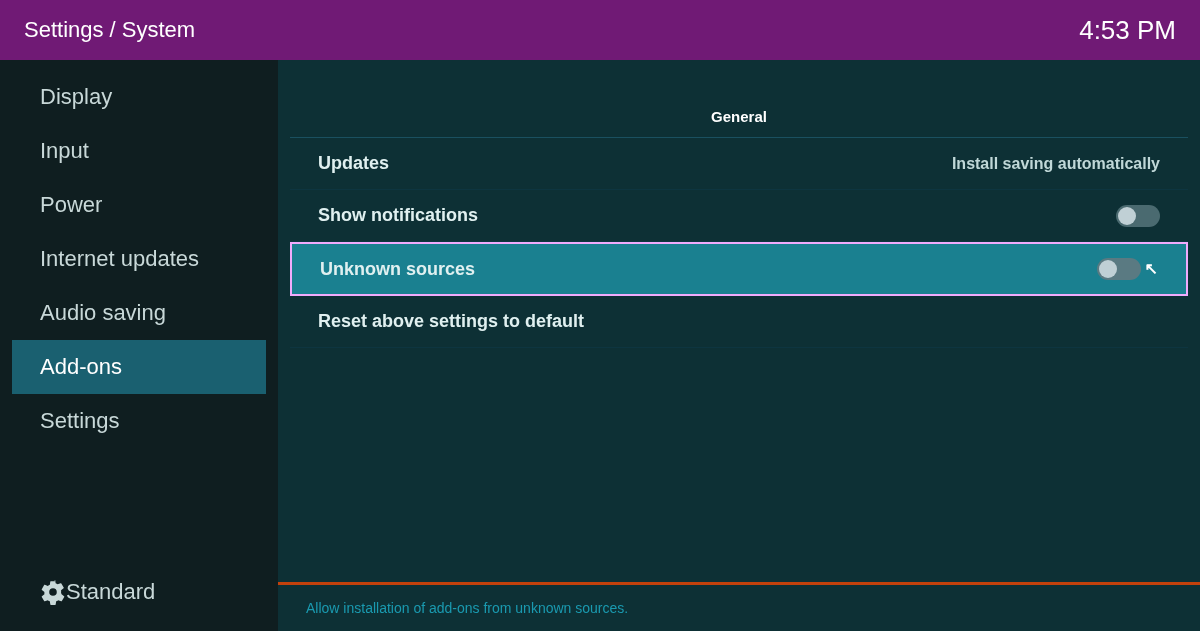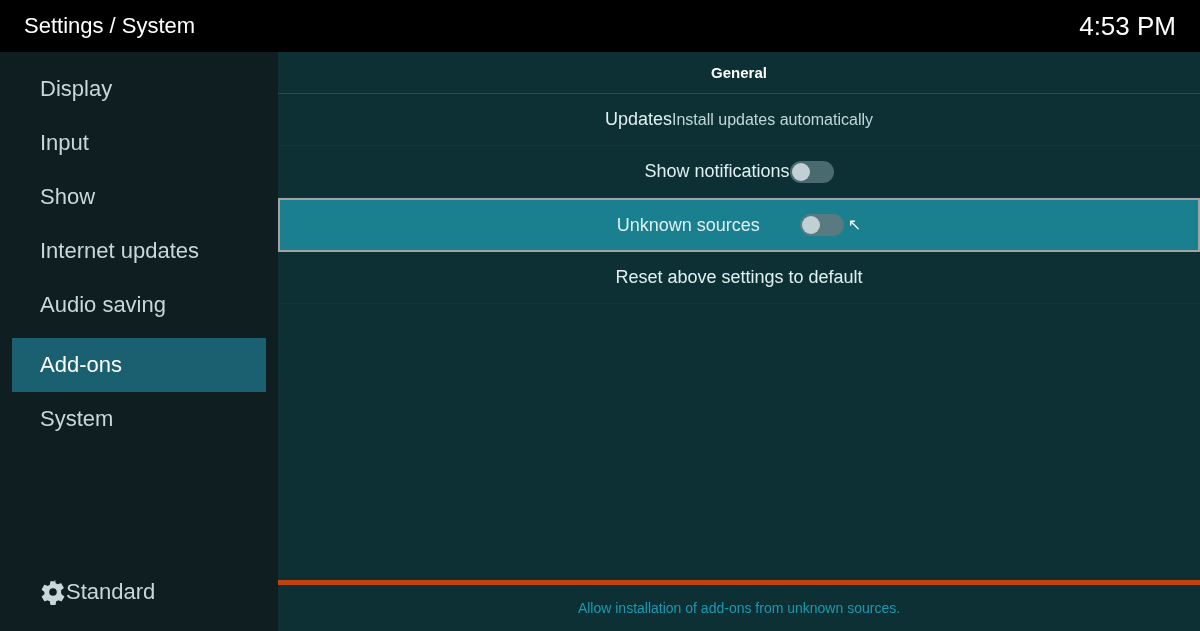--- a/index.html
+++ b/index.html
@@ -14,22 +14,22 @@
       display: flex;
       flex-direction: column;
     }
 
     
     .header {
       display: flex;
       justify-content: space-between;
       align-items: center;
       padding: 10px 24px;
-      background: #000000;
-      height: 52px;
+      background: #701a75;
+      height: 60px;
     }
 
     .header-title {
       font-size: 22px;
       font-weight: 400;
       color: #fff;
     }
 
     .header-time {
       font-size: 26px;
@@ -56,21 +56,20 @@
       padding: 14px 28px;
       font-size: 22px;
       color: #c8d8d8;
       cursor: pointer;
       font-weight: 400;
     }
 
     .sidebar-item.active {
       background: #1a6070;
       color: #fff;
-      margin-top: 6px;
     }
 
     .sidebar-footer {
       margin-top: auto;
       padding: 16px 28px;
       display: flex;
       align-items: center;
       gap: 0;
       font-size: 22px;
       color: #c8d8d8;
@@ -84,44 +83,46 @@
     
     .content {
       flex: 1;
       background: #0d3035;
       display: flex;
       flex-direction: column;
     }
 
     .content-inner {
       flex: 1;
-      padding: 0;
+      padding: 12px;
+      margin-top: 24px;
     }
 
     .section-header {
       text-align: center;
       padding: 12px;
       font-size: 15px;
       font-weight: 700;
       color: #fff;
       border-bottom: 1px solid #1a5060;
     }
 
     .setting-row {
       display: flex;
       align-items: center;
-      justify-content: center;
+      justify-content: space-between;
       padding: 14px 28px;
       border-bottom: 1px solid #0d3540;
       min-height: 52px;
+      font-weight: bold;
     }
 
     .setting-row.highlighted {
       background: #1a8090;
-      border: 2px solid #a3a3a3;
+      border: 2px solid #f0abfc;
       position: relative;
       gap: 40px;
     }
 
     .setting-label {
       font-size: 18px;
       color: #e0f0f0;
     }
 
     .setting-value {
@@ -161,22 +162,21 @@
       left: 2px;
     }
 
     .toggle.off-light::after {
       left: 2px;
     }
 
     
     .content-footer {
       padding: 14px 28px;
-      border-top: 5px solid #c2410c;
-      text-align: center;
+      border-top: 3px solid #c2410c;
     }
 
     .footer-hint {
       font-size: 14px;
       color: #1a9ab0;
     }
 
     .toggle-with-cursor {
       position: relative;
       display: flex;
@@ -196,42 +196,42 @@
 <div class="header">
   <span class="header-title">Settings / System</span>
   <span class="header-time">4:53 PM</span>
 </div>
 
 <div class="main">
 
   <div class="sidebar">
     <div class="sidebar-item">Display</div>
     <div class="sidebar-item">Input</div>
-    <div class="sidebar-item">Show</div>
+    <div class="sidebar-item">Power</div>
     <div class="sidebar-item">Internet updates</div>
     <div class="sidebar-item">Audio saving</div>
     <div class="sidebar-item active">Add-ons</div>
-    <div class="sidebar-item">System</div>
+    <div class="sidebar-item">Settings</div>
 
     <div class="sidebar-footer">
       <svg class="gear-icon" viewBox="0 0 24 24" fill="#c8d8d8">
         <path d="M12 15.5A3.5 3.5 0 018.5 12 3.5 3.5 0 0112 8.5a3.5 3.5 0 013.5 3.5 3.5 3.5 0 01-3.5 3.5m7.43-2.92c.04-.36.07-.73.07-1.08s-.03-.71-.07-1.08l2.32-1.82c.21-.16.27-.45.13-.69l-2.2-3.82c-.14-.24-.42-.32-.66-.24l-2.74 1.1c-.57-.44-1.18-.81-1.86-1.08l-.41-2.92A.5.5 0 0014 2h-4a.5.5 0 00-.49.42l-.41 2.92c-.68.27-1.29.64-1.86 1.08L4.5 5.32c-.24-.08-.52 0-.66.24L1.64 9.38c-.14.24-.08.53.13.69l2.32 1.82c-.04.37-.07.73-.07 1.08s.03.71.07 1.08L1.77 15.87c-.21.16-.27.45-.13.69l2.2 3.82c.14.24.42.32.66.24l2.74-1.1c.57.44 1.18.81 1.86 1.08l.41 2.92c.07.24.27.42.49.42h4c.24 0 .44-.18.49-.42l.41-2.92c.68-.27 1.29-.64 1.86-1.08l2.74 1.1c.24.08.52 0 .66-.24l2.2-3.82c.14-.24.08-.53-.13-.69l-2.32-1.82z"></path>
       </svg>
       <span>Standard</span>
     </div>
   </div>
 
   <div class="content">
     <div class="content-inner">
 
       <div class="section-header">General</div>
 
       <div class="setting-row">
         <span class="setting-label">Updates</span>
-        <span class="setting-value">Install updates automatically</span>
+        <span class="setting-value">Install saving automatically</span>
       </div>
 
       <div class="setting-row">
         <span class="setting-label">Show notifications</span>
         <div class="toggle off"></div>
       </div>
 
       <div class="setting-row highlighted">
         <span class="setting-label">Unknown sources</span>
         <div class="toggle-with-cursor">

